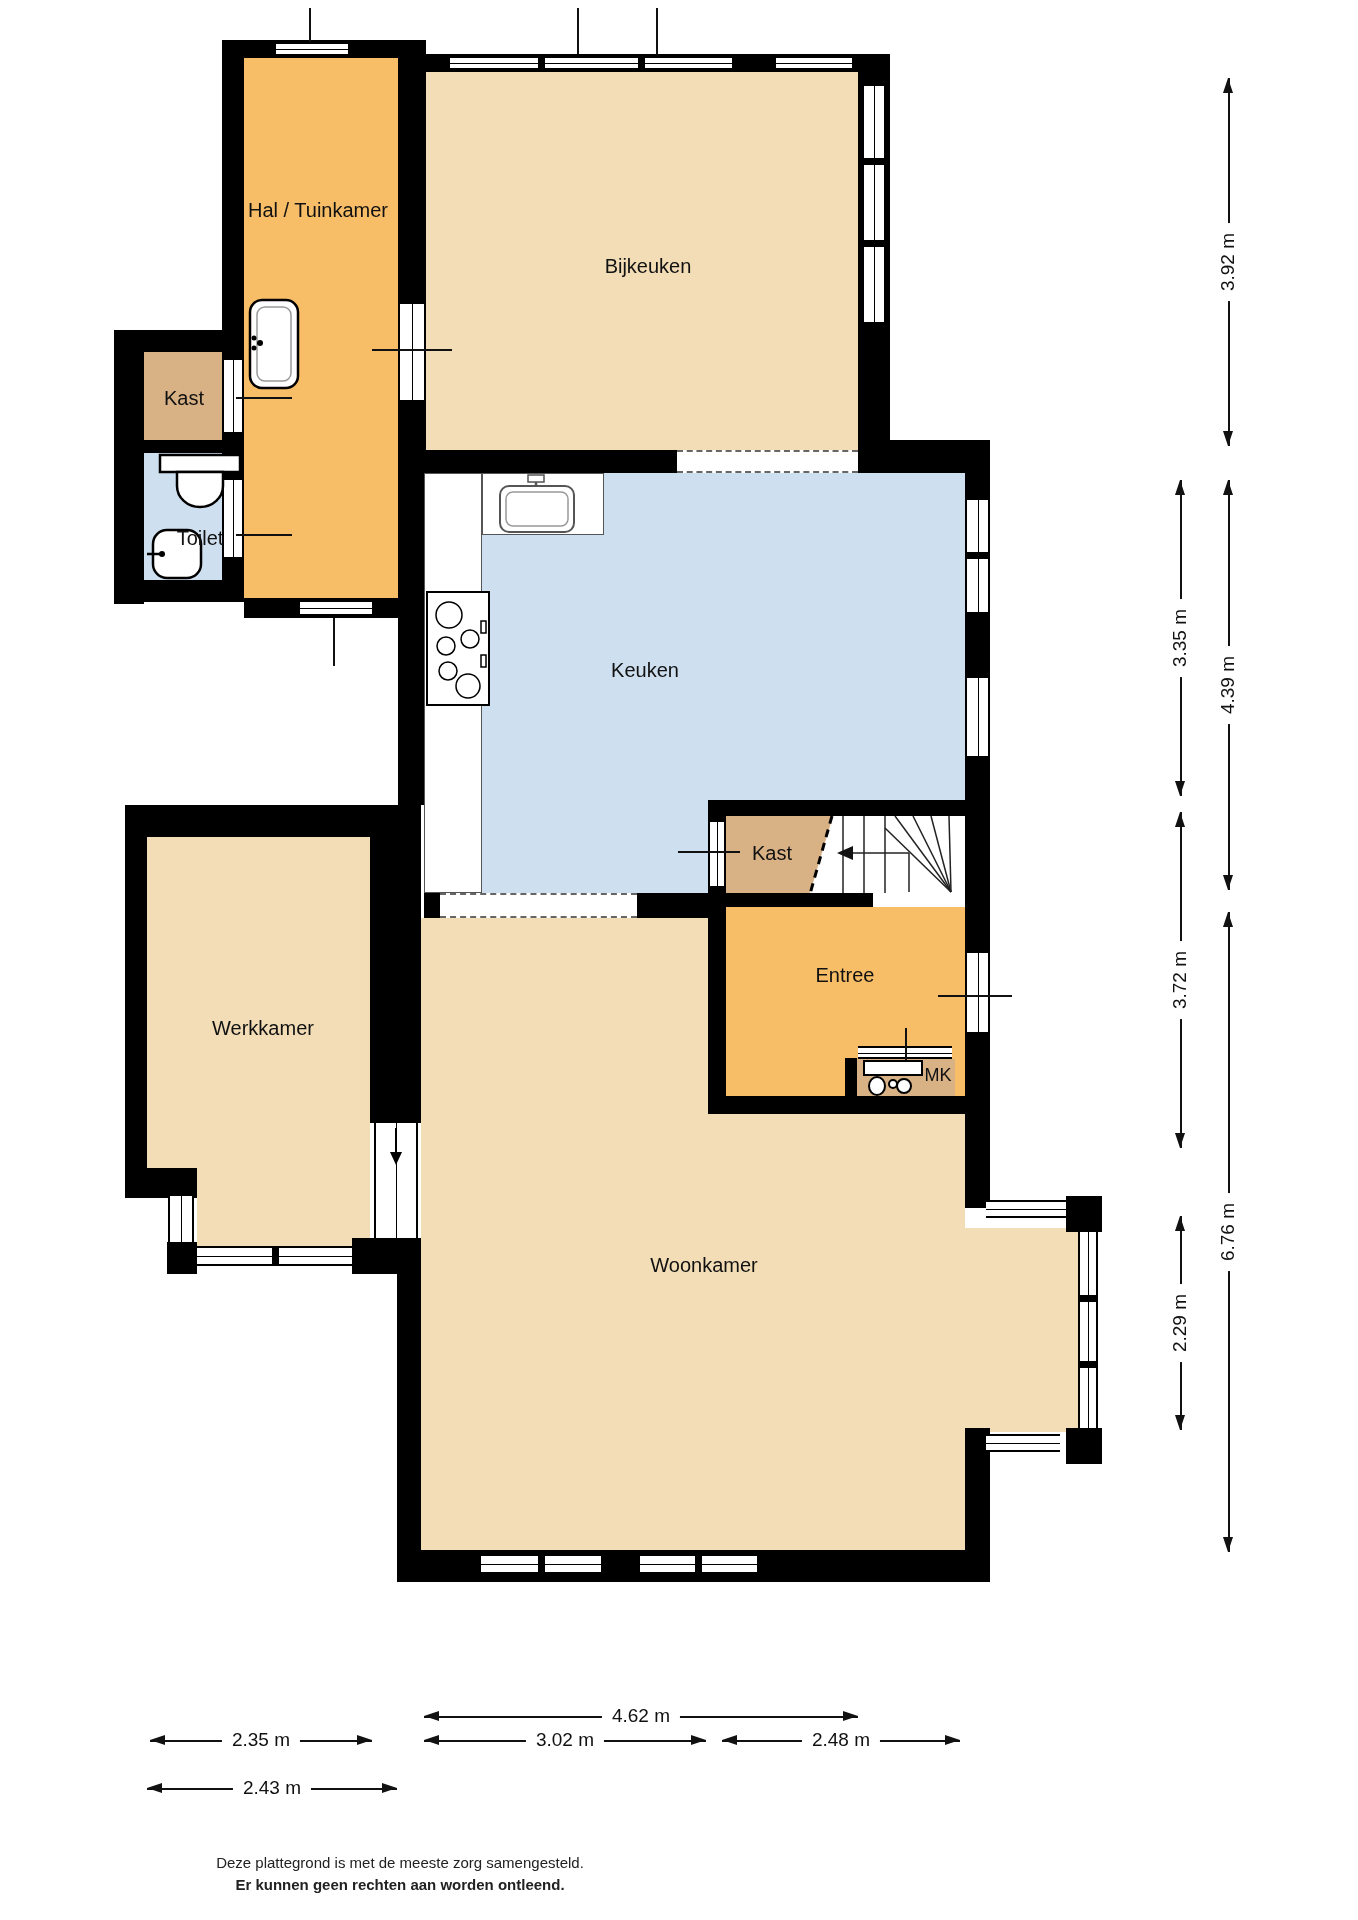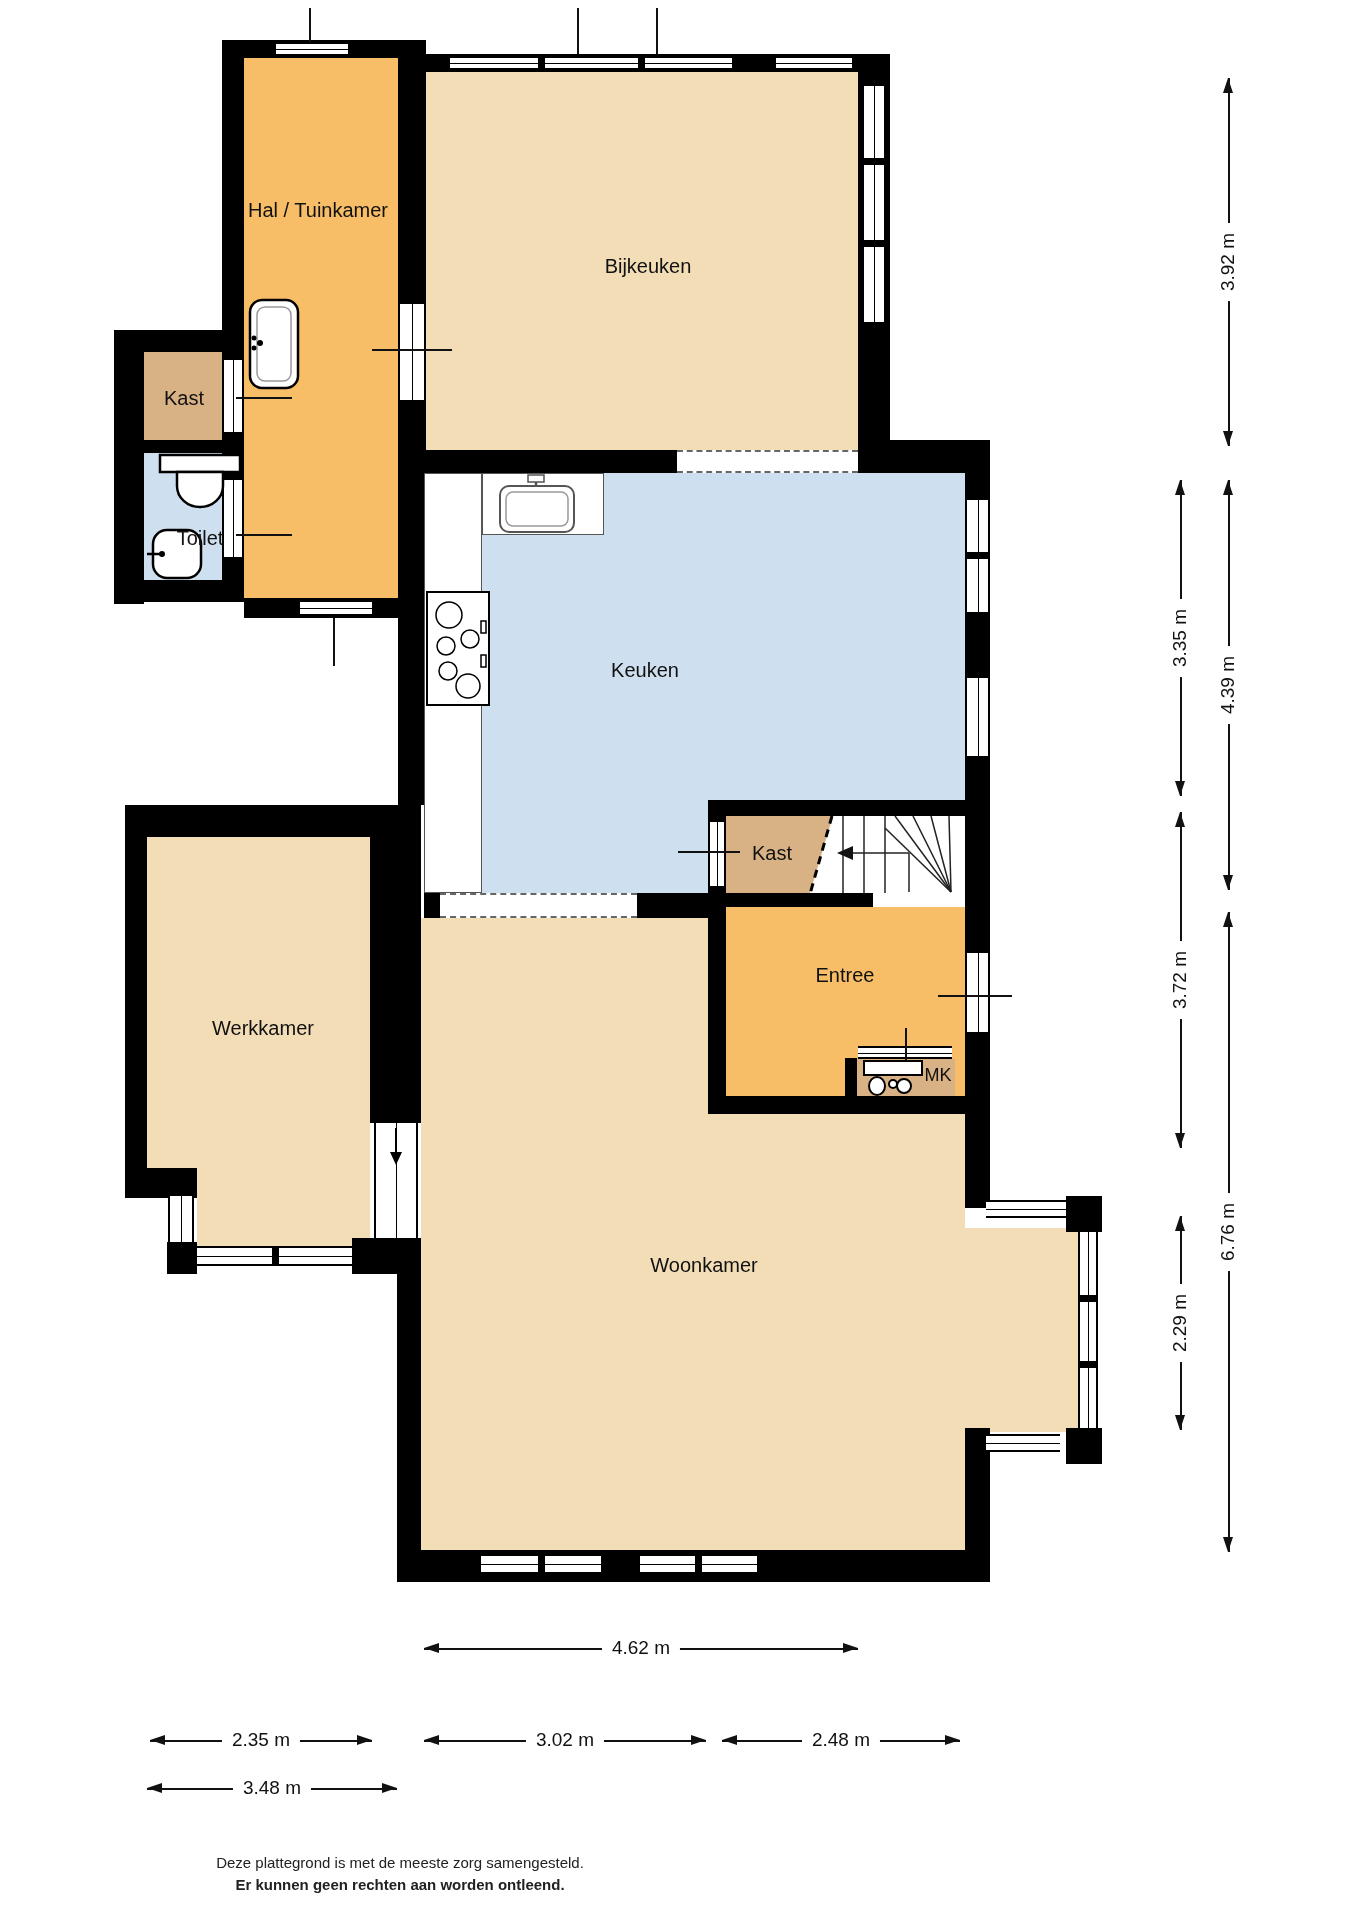--- a/index.html
+++ b/index.html
@@ -260,21 +260,21 @@
       <span class="ah ah-down"></span>
     <span class="dim-label-v">6.76 m</span>
   </div>
   <div class="dim" style="left:1170px;top:1216px;width:20px;height:214px;">
     <span class="line-v"></span>
       <span class="ah ah-up"></span>
       <span class="ah ah-down"></span>
     <span class="dim-label-v">2.29 m</span>
   </div>
 
-  <div class="dim" style="left:424px;top:1638px;width:434px;height:20px;">
+  <div class="dim" style="left:424px;top:1706px;width:434px;height:20px;">
     <span class="line-h"></span>
       <span class="ah ah-left"></span>
       <span class="ah ah-right"></span>
     <span class="dim-label">4.62 m</span>
   </div>
   <div class="dim" style="left:150px;top:1730px;width:222px;height:20px;">
     <span class="line-h"></span>
       <span class="ah ah-left"></span>
       <span class="ah ah-right"></span>
     <span class="dim-label">2.35 m</span>
@@ -288,19 +288,19 @@
   <div class="dim" style="left:722px;top:1730px;width:238px;height:20px;">
     <span class="line-h"></span>
       <span class="ah ah-left"></span>
       <span class="ah ah-right"></span>
     <span class="dim-label">2.48 m</span>
   </div>
   <div class="dim" style="left:147px;top:1778px;width:250px;height:20px;">
     <span class="line-h"></span>
       <span class="ah ah-left"></span>
       <span class="ah ah-right"></span>
-    <span class="dim-label">3.48 m</span>
+    <span class="dim-label">2.43 m</span>
   </div>
 
   <div class="footer-line" style="top:1854px;">Deze plattegrond is met de meeste zorg samengesteld.</div>
   <div class="footer-line" style="top:1876px;font-weight:bold;">Er kunnen geen rechten aan worden ontleend.</div>
 
 </div>
 
 </body></html>

